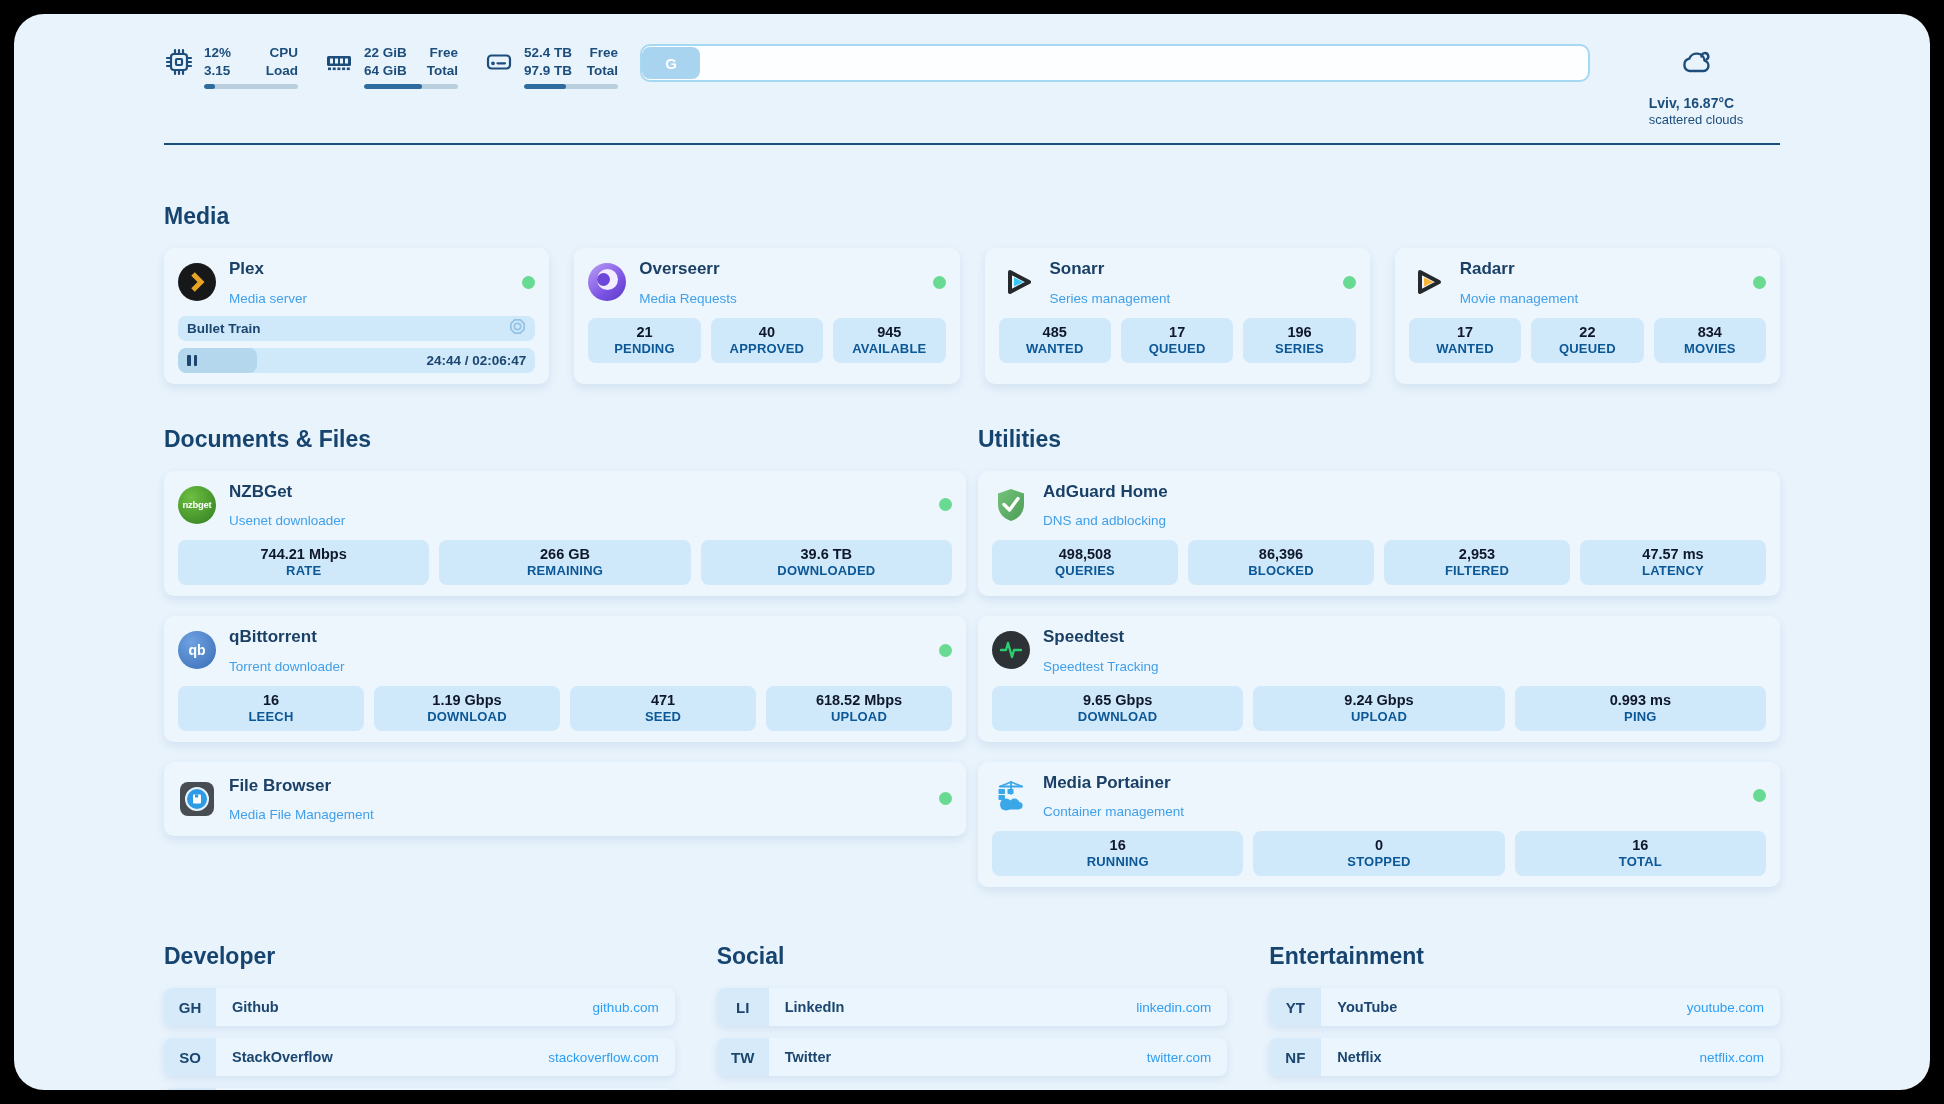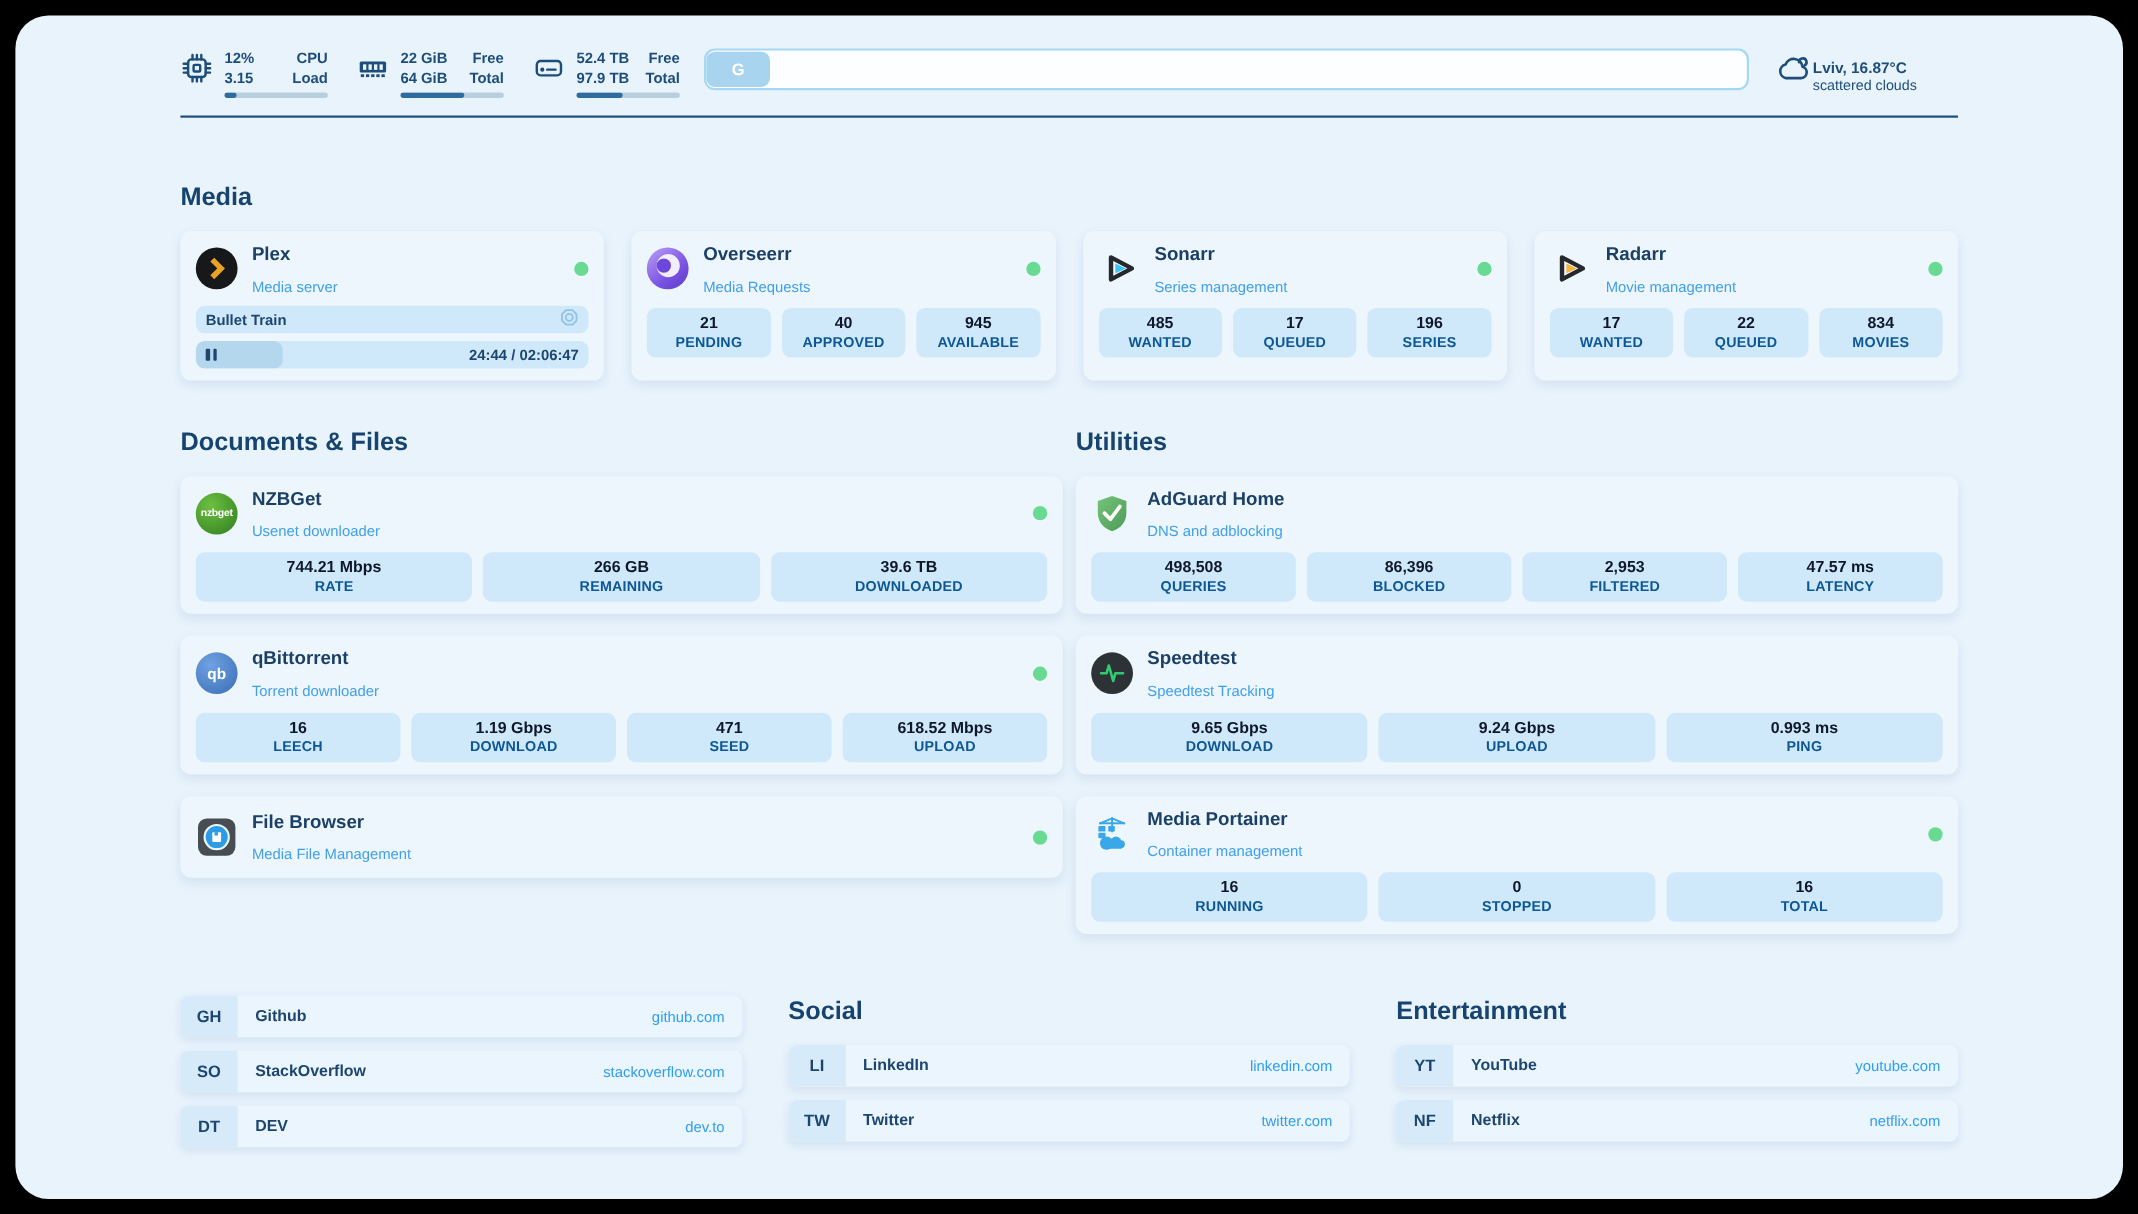--- a/index.html
+++ b/index.html
@@ -20,21 +20,21 @@
   .res-fill { height:100%; border-radius:3px; background:#2e6b9e; }
 
   .search-box { flex:1; margin:0 22px; height:38px; background:#fcfeff; border:2px solid #a5d8f3;
                 border-radius:10px; display:flex; align-items:center; overflow:hidden; }
   .search-input { flex:1; border:none; outline:none; background:transparent; padding:0 16px;
                   font-size:14px; color:#1d4e7b; font-family:"Liberation Sans", sans-serif; }
   .search-input::placeholder { color:#1d4e7b; opacity:.95; }
   .search-btn { width:58px; height:32px; margin-right:3px; background:#a9d4ef; border-radius:8px;
                 color:#fff; font-size:15px; font-weight:700; display:flex; align-items:center; justify-content:center; cursor:pointer; }
 
-  .weather { display:flex; align-items:flex-end; min-width:168px; }
+  .weather { display:flex; align-items:center; gap:11px; min-width:168px;flex-direction:column; }
   .weather-line1 { font-size:14px; font-weight:700; color:#1d4e7b; }
   .weather-line2 { font-size:13px; color:#1d4e7b; margin-top:1px; }
 
   .divider { margin-top:16px; border-bottom:2.5px solid #1c4e7c; }
 
   
   .section-title { font-size:23px; font-weight:700; color:#16446f; margin-bottom:18px; }
   .media-section { margin-top:58px; }
   .media-grid { display:grid; grid-template-columns:repeat(4,1fr); gap:25px; }
 
@@ -521,20 +521,21 @@
                 <div class="stat-label">TOTAL</div>
               </div>
             </div>
           </div>
         </div>
       </div>
     </div>
 
     <div class="bookmarks">
       <div>
+        <div class="section-title">Developer</div>
         <div class="bm-row">
           <div class="bm-abbr">GH</div>
           <div class="bm-name">Github</div>
           <div class="bm-url">github.com</div>
         </div>
         <div class="bm-row">
           <div class="bm-abbr">SO</div>
           <div class="bm-name">StackOverflow</div>
           <div class="bm-url">stackoverflow.com</div>
         </div>

